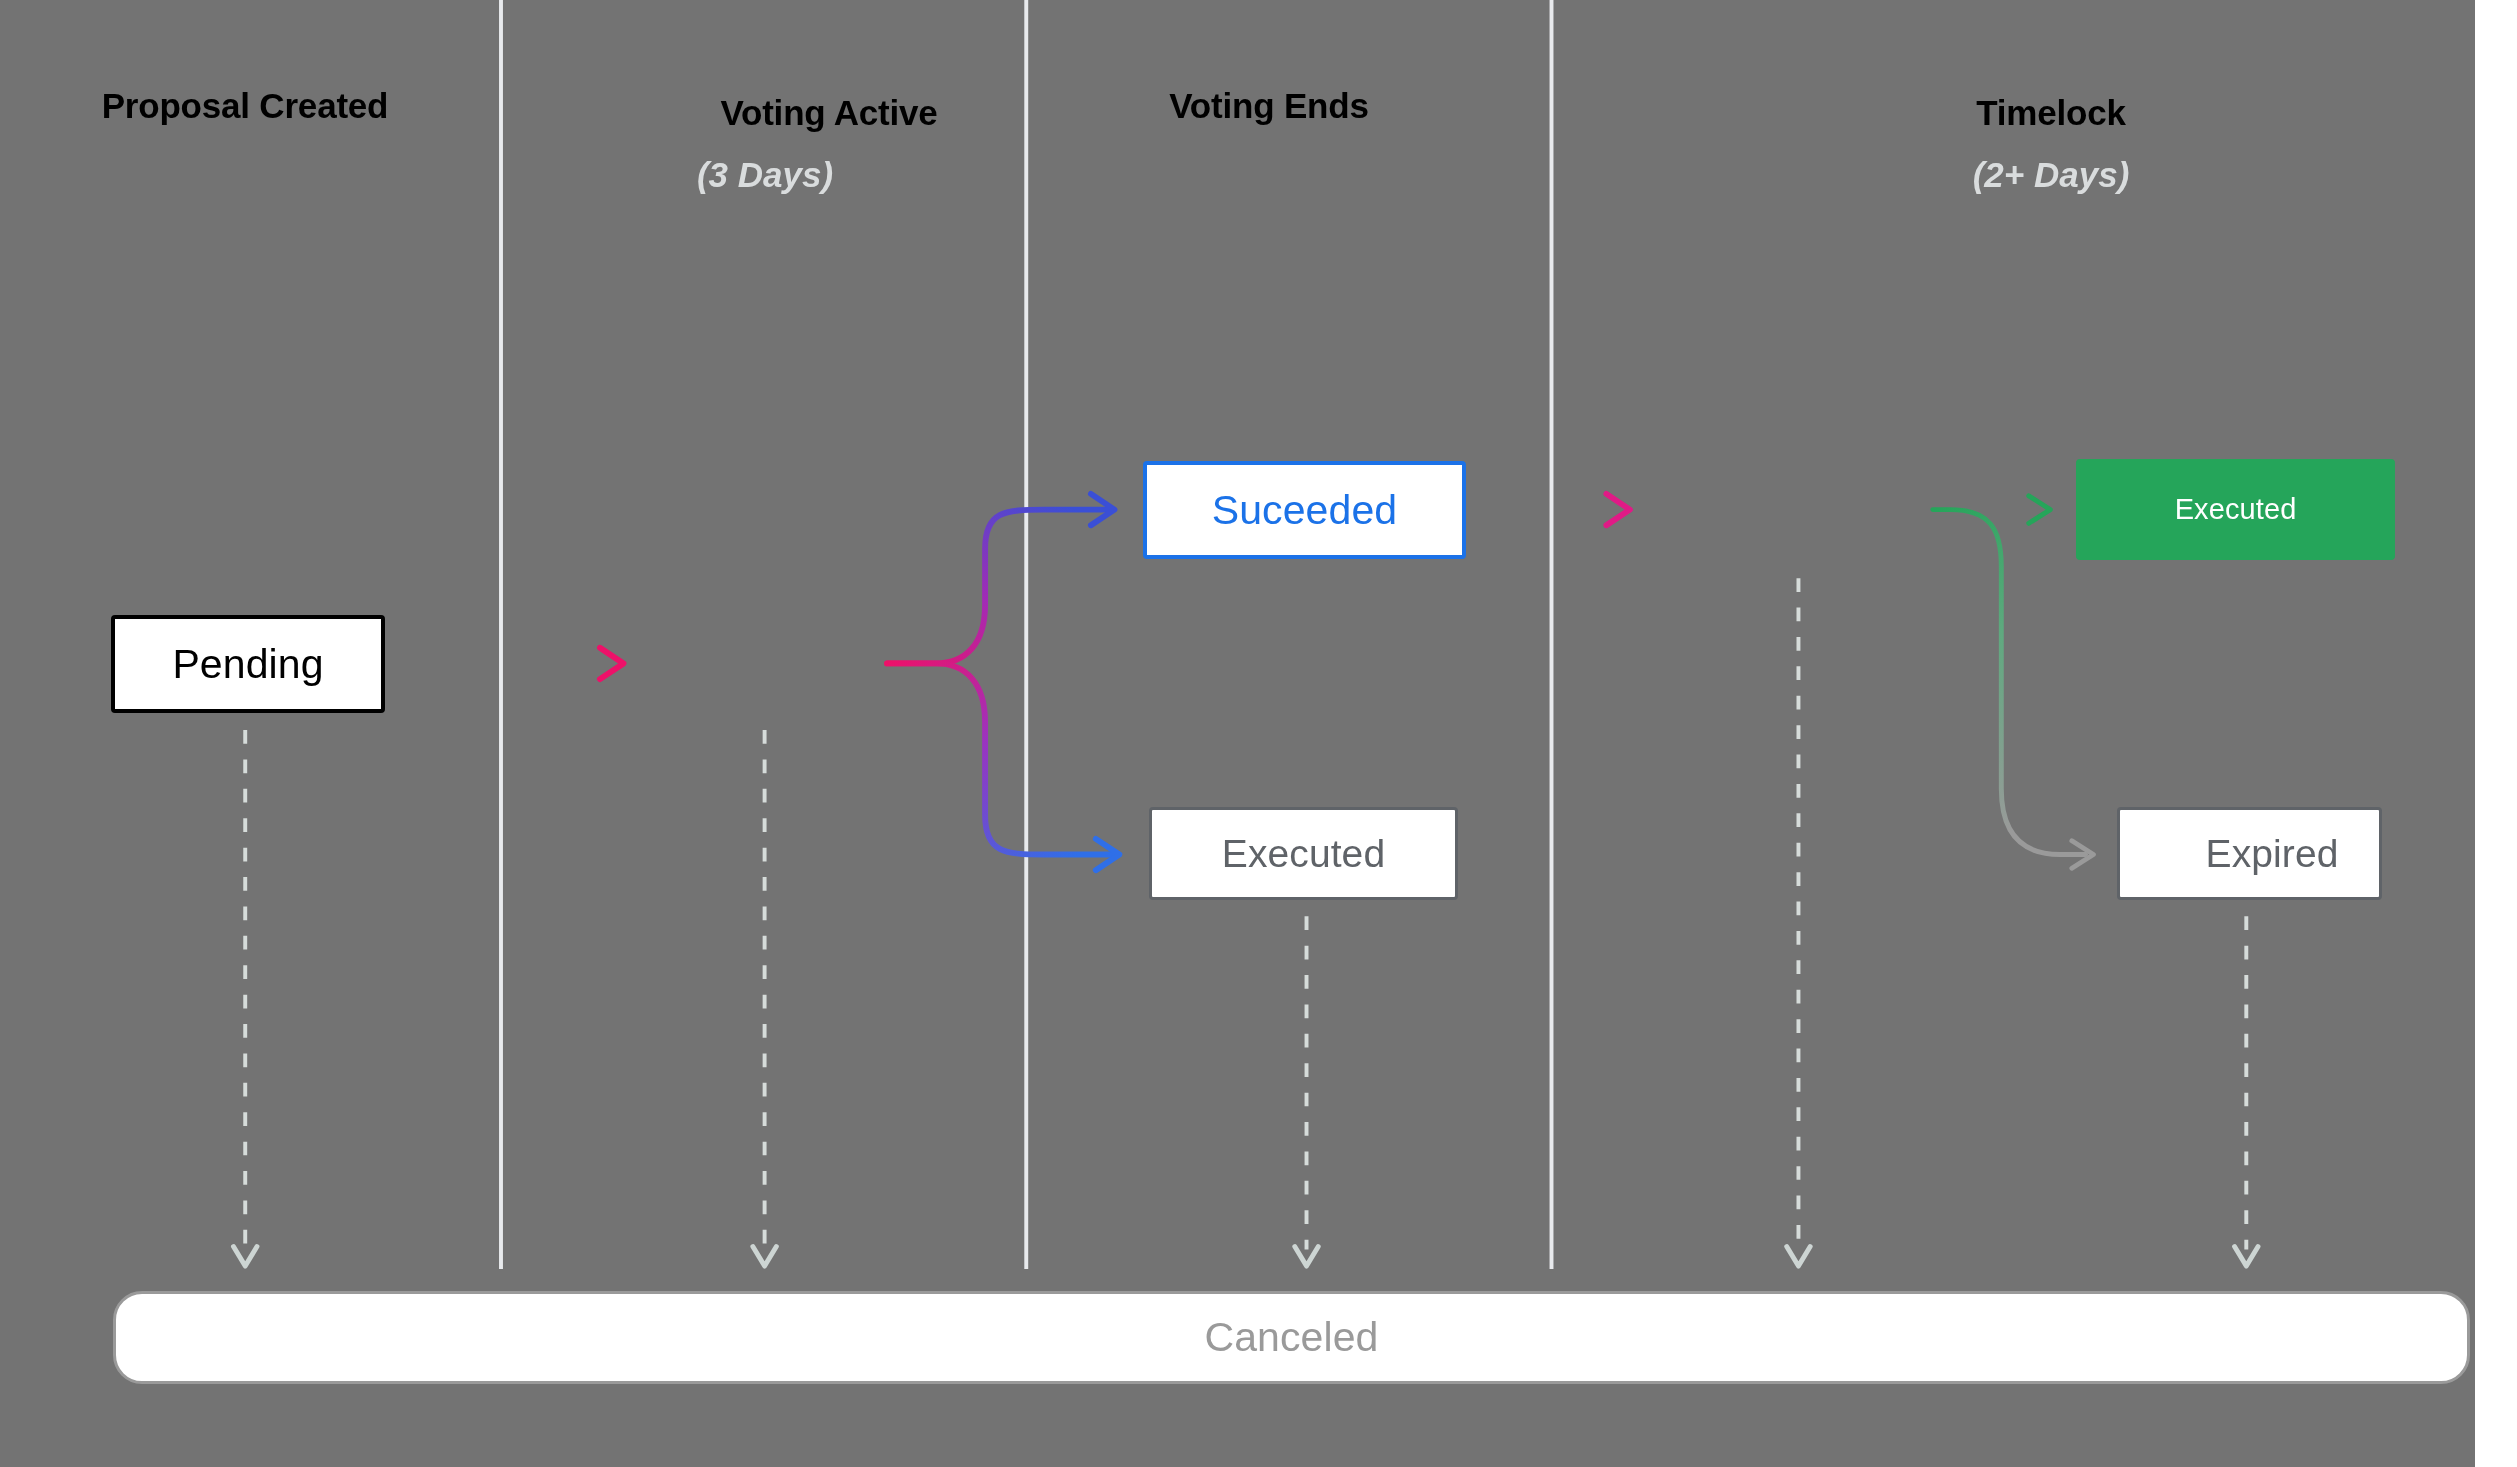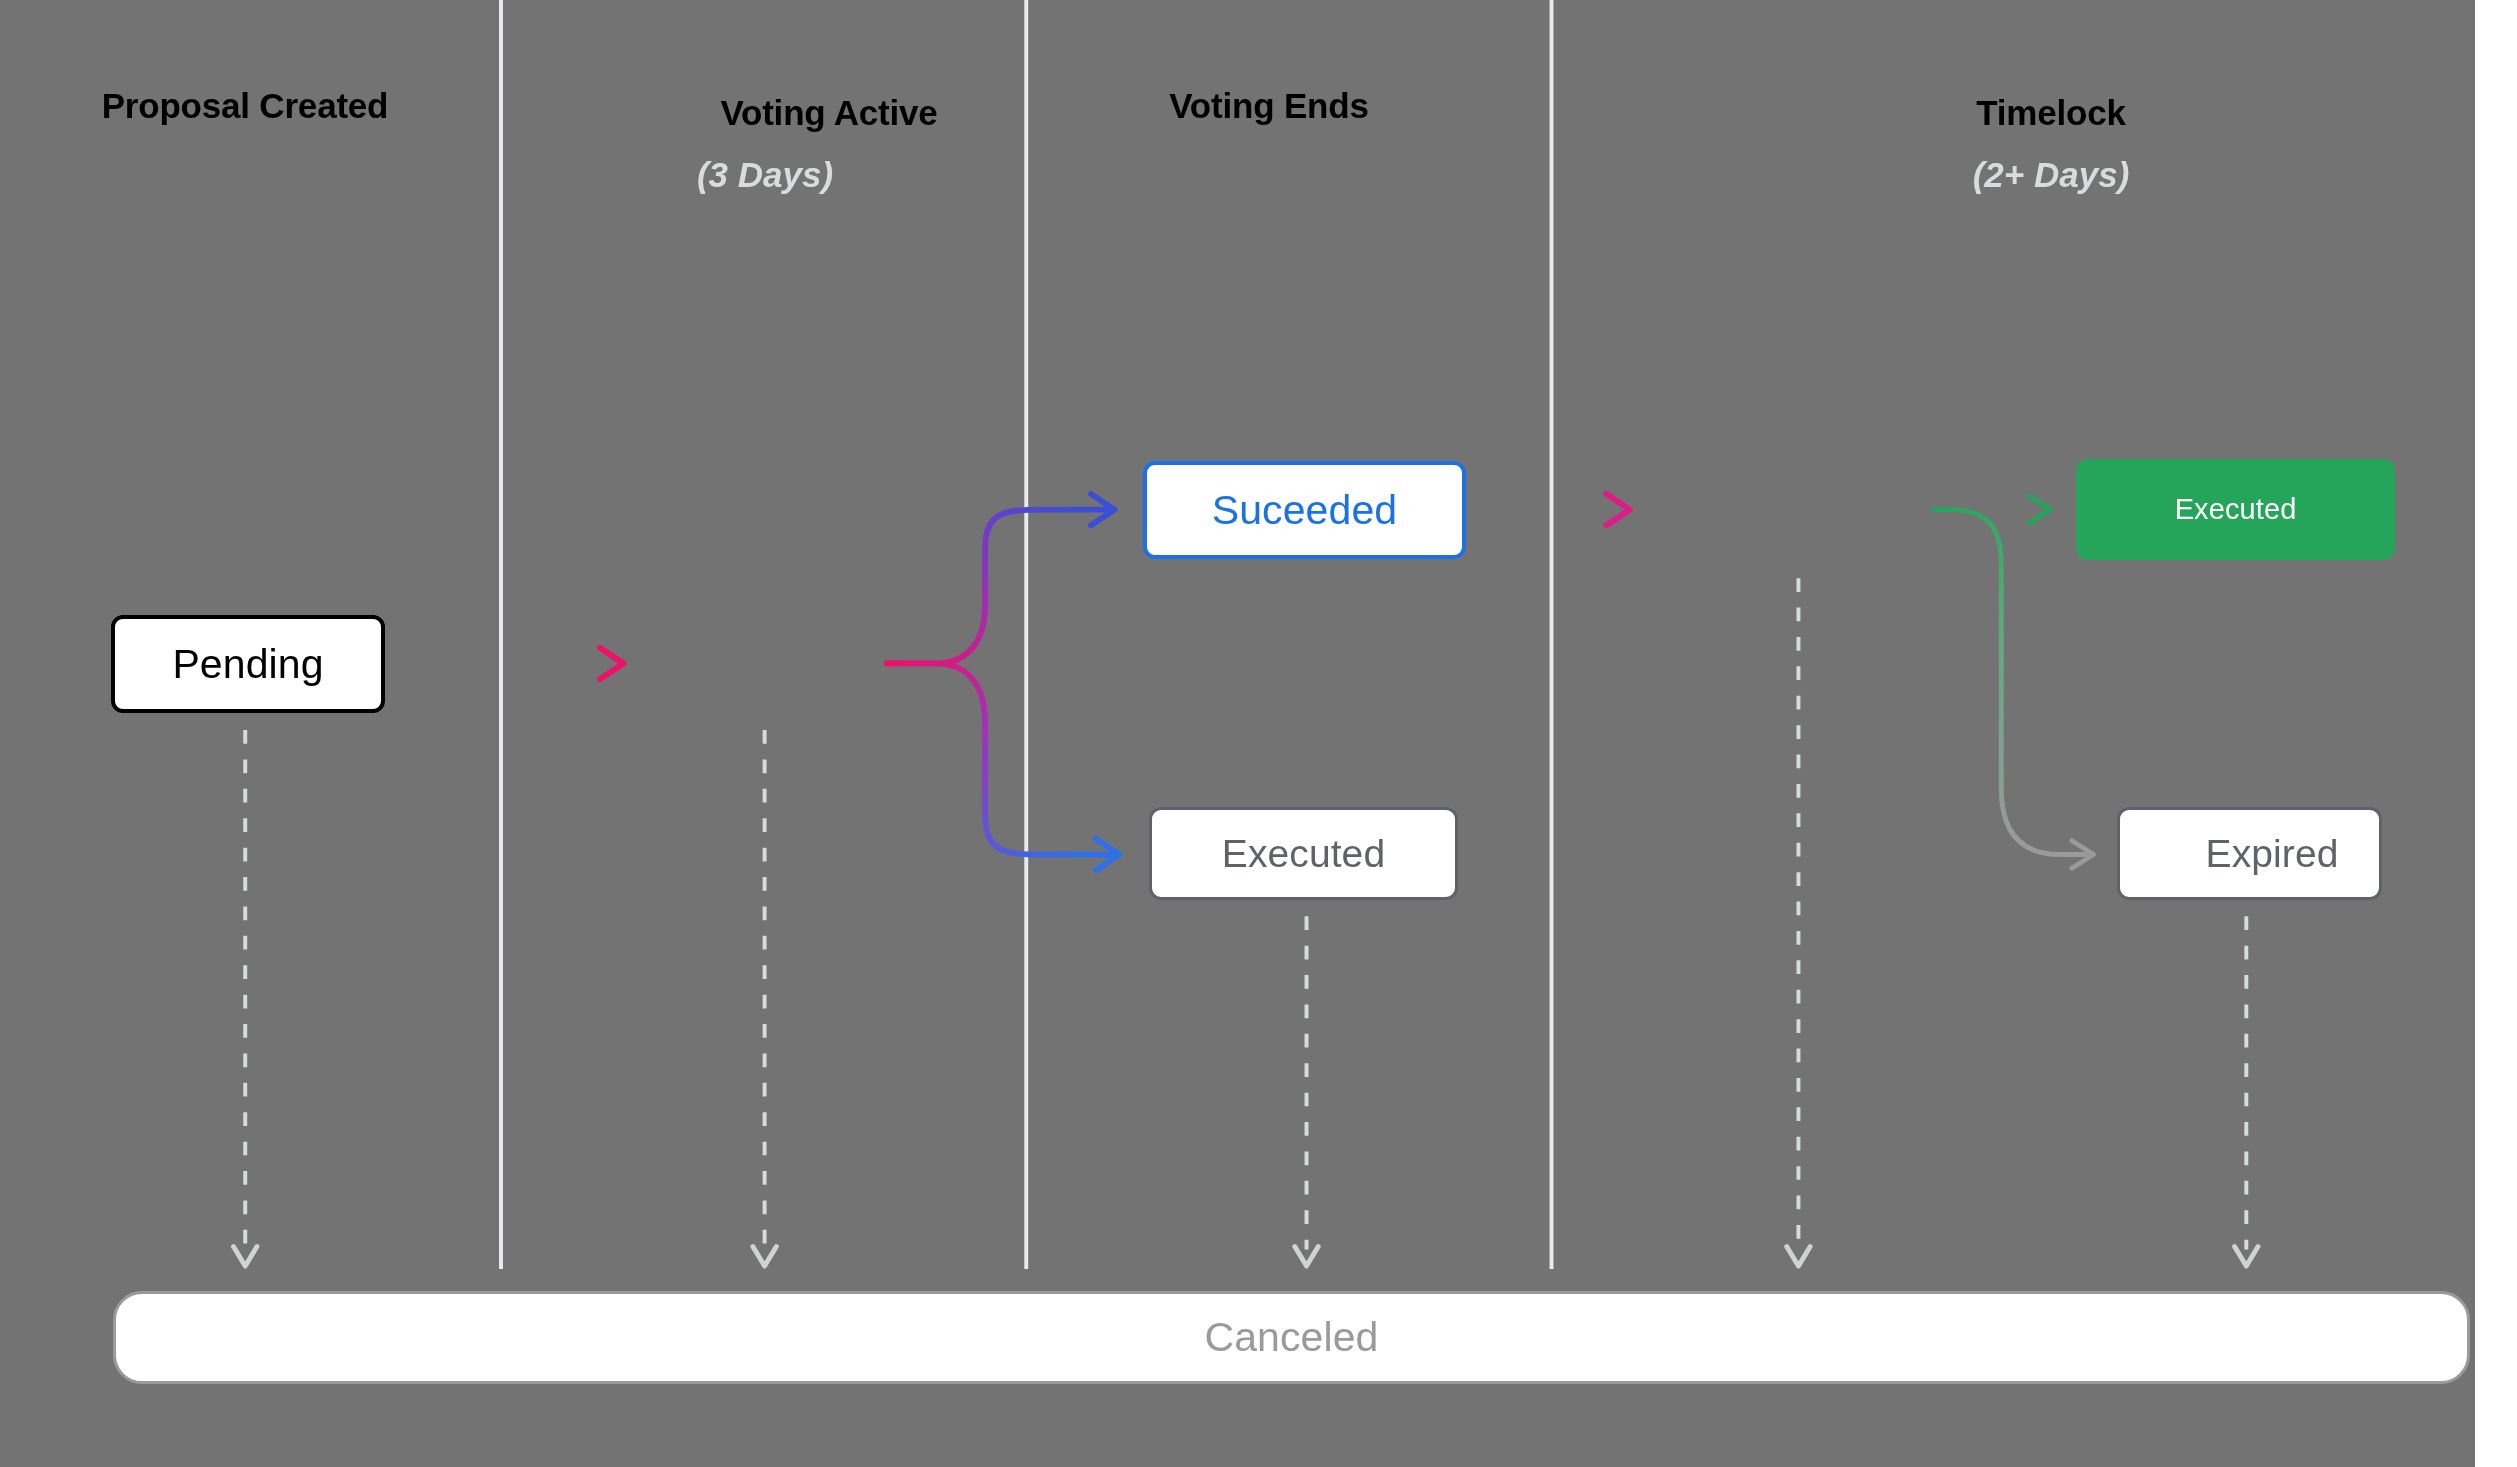--- a/index.html
+++ b/index.html
@@ -42,21 +42,21 @@
     font-size: 35px;
     white-space: nowrap;
     transform: translateX(-50%);
   }
   .node {
     position: absolute;
     box-sizing: border-box;
     display: flex;
     align-items: center;
     justify-content: center;
-    border-radius: 12px;
+    border-radius: 4px;
     background: #ffffff;
     white-space: nowrap;
     letter-spacing: 0.1px;
   }
   .node-pending {
     border: 4.9px solid #000000;
     color: #000000;
     font-size: 41px;
     font-weight: normal;
   }

